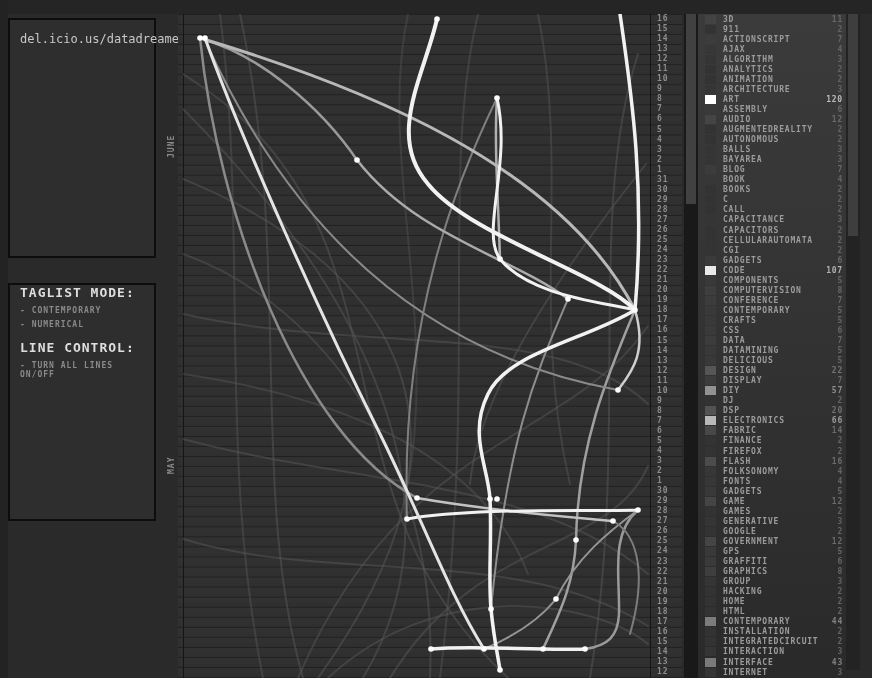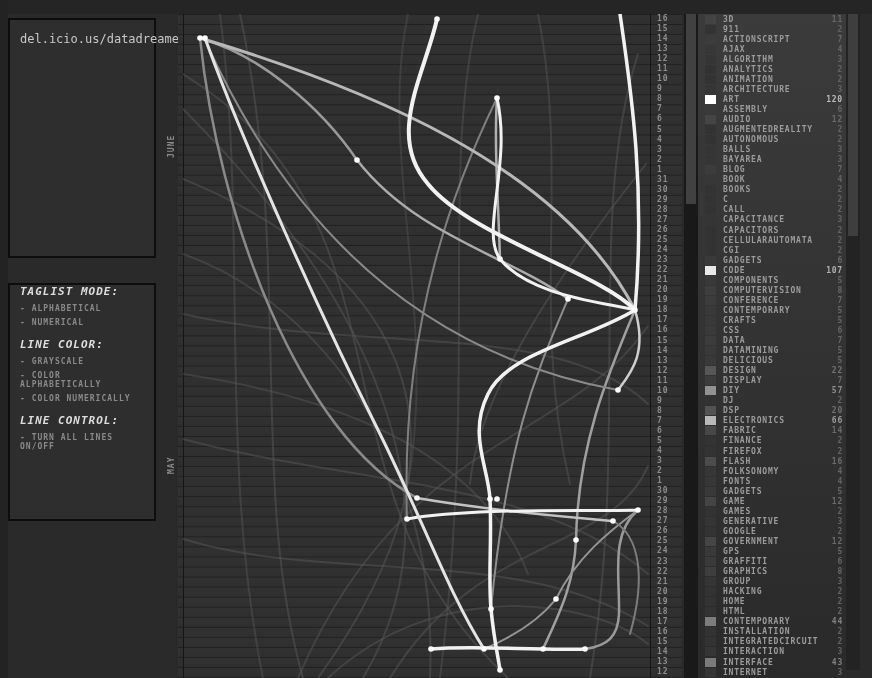--- a/index.html
+++ b/index.html
@@ -10,21 +10,21 @@
 
   
   .panel{position:absolute;left:8px;width:148px;border:2px solid #0d0d0d;background:#2e2e2e;box-sizing:border-box;}
   .info-panel{top:18px;height:240px;}
   .controls-panel{top:283px;height:238px;}
   .panel h1,.panel h2{margin:12px 10px 16px;font-size:12px;font-weight:normal;color:#c8c8c8;letter-spacing:0;}
   .field{margin:0 10px 15px;}
   .field.gap{margin-top:30px;}
   .field-label{font-size:8px;font-weight:bold;color:#8f8f8f;letter-spacing:1px;}
   .group{margin:0 10px 11px;}
-  .group-header{font-size:11px;font-weight:bold;color:#dedede;letter-spacing:1px;margin-bottom:6px;font-style:italic;}
+  .group-header{font-size:13px;font-weight:bold;color:#dedede;letter-spacing:1px;margin-bottom:6px;}
   .option{font-size:8px;font-weight:bold;color:#8a8a8a;letter-spacing:1px;margin-bottom:5px;cursor:pointer;}
 
   
   .viz{position:absolute;left:178px;top:14px;width:504px;height:664px;background-color:#2f2f2f;
        background-image:linear-gradient(to bottom,rgba(0,0,0,0.32) 0,rgba(0,0,0,0.32) 1px,rgba(255,255,255,0.012) 1px,transparent 100%);
        background-size:100% 10.0606px;}
   .viz::before,.viz::after{content:"";position:absolute;top:0;width:1px;height:664px;background:#151515;}
   .viz::before{left:5px;}
   .viz::after{left:472px;}
   .viz svg{position:absolute;left:0;top:0;}
@@ -59,28 +59,22 @@
   <div class="edge-left"></div>
 
   <section class="panel info-panel">
     <h1>del.icio.us/datadreamer</h1>
   </section>
 
   <section class="panel controls-panel">
     <div id="control-groups">
         <div class="group">
           <div class="group-header">TAGLIST MODE:</div>
-          <div class="option">- ALPHABETICAL</div>
+          <div class="option">- CONTEMPORARY</div>
           <div class="option">- NUMERICAL</div>
-        </div>
-        <div class="group">
-          <div class="group-header">LINE COLOR:</div>
-          <div class="option">- GRAYSCALE</div>
-          <div class="option">- COLOR ALPHABETICALLY</div>
-          <div class="option">- COLOR NUMERICALLY</div>
         </div>
         <div class="group">
           <div class="group-header">LINE CONTROL:</div>
           <div class="option">- TURN ALL LINES ON/OFF</div>
         </div>
       </div>
   </section>
 
   <div class="viz">
     <svg id="curves-svg" width="504" height="664" viewBox="0 0 504 664">

